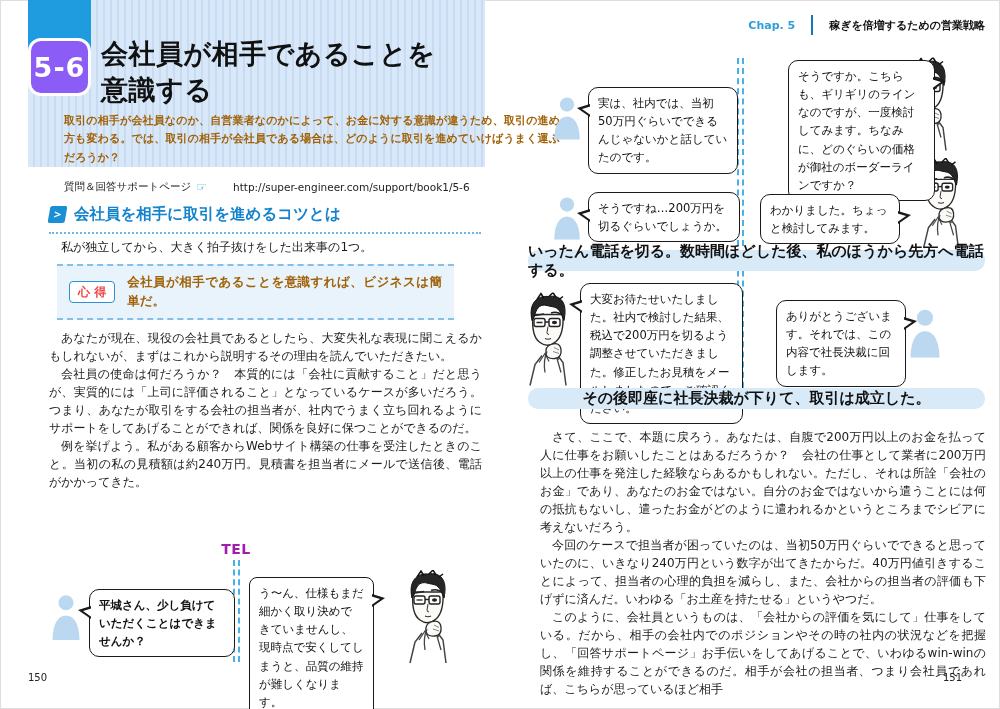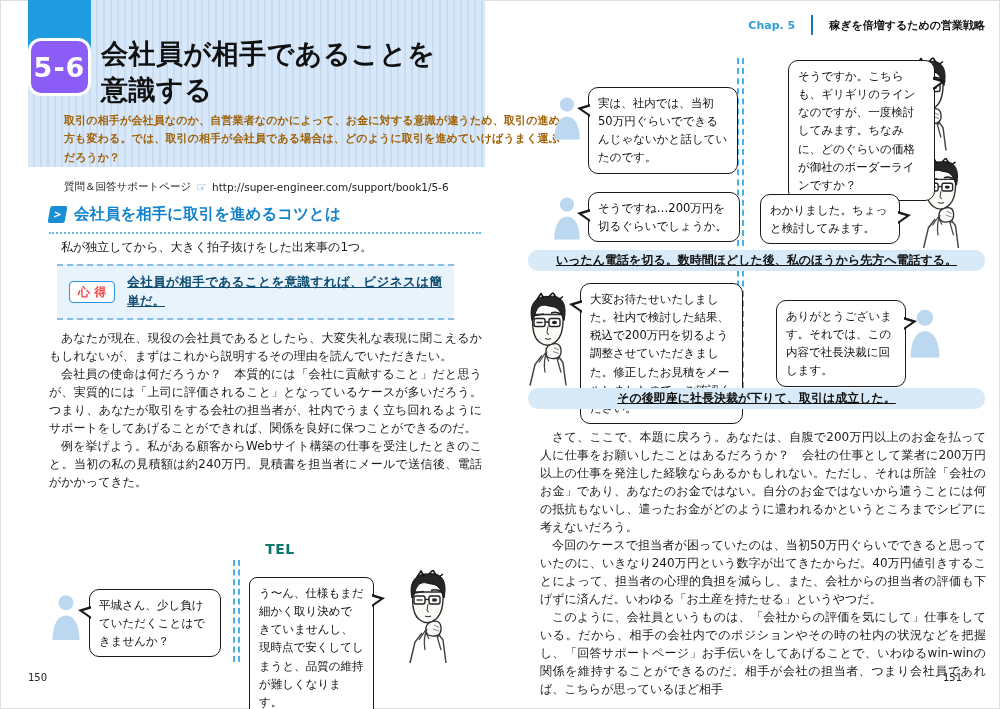--- a/index.html
+++ b/index.html
@@ -20,59 +20,59 @@
   .lp-badge{left:28px;top:38px;width:63px;height:58px;background:#8b5cf6;
     border:3px solid #fff;border-radius:13px;box-sizing:border-box;
     color:#fff;font-size:27px;font-weight:800;display:flex;align-items:center;justify-content:center;
     letter-spacing:1px;}
   .lp-title{left:101px;top:36px;width:384px;font-size:27px;font-weight:800;line-height:1.33;
     color:#111;white-space:pre-line;letter-spacing:0.5px;}
   .lp-lead{left:64px;top:112px;width:496px;font-size:11px;font-weight:700;line-height:1.66;
     text-align:justify;color:#a16207;}
   .lp-support{left:64px;top:180px;font-size:10.5px;color:#222;display:flex;align-items:center;gap:5px;}
   .lp-support .pointer{color:#2b9fd8;font-size:12px;}
-  .lp-support a{color:#222;text-decoration:none;}
+  .lp-support a{color:#222;text-decoration:none;margin-left:21px;}
   .lp-heading{left:49px;top:204px;width:432px;display:flex;align-items:center;gap:8px;
     color:#1383cd;font-size:15.5px;font-weight:800;
     border-bottom:2.5px dotted #6cb5e6;padding-bottom:7px;}
   .head-icon{width:17px;height:17px;background:#1b8fd6;transform:skewX(-10deg);border-radius:2px;
     display:flex;align-items:center;justify-content:center;color:#fff;font-size:12px;font-weight:800;flex:0 0 auto;}
   .lp-body{left:49px;top:238px;width:433px;}
   .kokoroe{margin:8px 28px 9px 8px;background:#e9f3fc;
     border-top:2px dashed #85bfe8;border-bottom:2px dashed #85bfe8;
     padding:7px 12px;display:flex;align-items:center;gap:12px;}
   .kokoroe .label{background:#fff;border:1.5px solid #2a90d9;border-radius:4px;
     padding:1px 8px;font-weight:700;font-size:12px;color:#ef4444;white-space:nowrap;flex:0 0 auto;}
-  .kokoroe .ktext{font-weight:700;font-size:12.5px;color:#0c4a6e;text-decoration:underline;}
+  .kokoroe .ktext{font-weight:700;font-size:12.5px;color:#a16207;}
   
   .bubble{position:absolute;background:#fff;border:1.5px solid #1a1a1a;border-radius:10px;
     padding:6px 9px;font-size:11.5px;line-height:1.58;color:#111;box-sizing:border-box;z-index:2;}
   .tail-left::before{content:"";position:absolute;left:-12px;top:16px;width:0;height:0;
     border-style:solid;border-width:4px 13px 9px 0;
     border-color:transparent #1a1a1a transparent transparent;}
   .tail-left::after{content:"";position:absolute;left:-7px;top:18px;width:0;height:0;
     border-style:solid;border-width:3px 10px 7px 0;
     border-color:transparent #fff transparent transparent;}
   .tail-right::before{content:"";position:absolute;right:-12px;top:16px;width:0;height:0;
     border-style:solid;border-width:4px 0 9px 13px;
     border-color:transparent transparent transparent #1a1a1a;}
   .tail-right::after{content:"";position:absolute;right:-7px;top:18px;width:0;height:0;
     border-style:solid;border-width:3px 0 7px 10px;
     border-color:transparent transparent transparent #fff;}
   .silhouette{color:#bcd8f0;}
   
   .dotline{border-left:2px dashed #4ab0e8;border-right:2px dashed #4ab0e8;width:3px;z-index:0;}
-  .tel-label{color:#0f766e;font-weight:800;font-size:14px;letter-spacing:0.5px;text-align:center;margin-left:44px;}
+  .tel-label{color:#a21caf;font-weight:800;font-size:14px;letter-spacing:0.5px;text-align:center;}
   
   .rp-header{left:700px;top:15px;width:285px;display:flex;align-items:center;justify-content:flex-end;gap:16px;}
   .rp-chap{color:#2f9fd6;font-size:11px;font-weight:700;}
   .rp-bar{width:2px;height:20px;background:#1478b8;}
   .rp-chap-title{color:#111;font-size:11px;font-weight:700;}
   .band{background:#d8eaf8;border-radius:10px;height:21px;display:flex;align-items:center;justify-content:center;
-    font-size:12px;font-weight:700;color:#111;z-index:3;text-decoration:underline;}
+    font-size:15px;font-weight:700;color:#111;z-index:3;}
   .rp-body{left:540px;top:428px;width:446px;}
   .pagenum{font-size:10px;color:#222;}
   .portrait{z-index:1;}
 </style>
 </head>
 <body>
 
 <svg width="0" height="0" style="position:absolute" aria-hidden="true">
   <symbol id="sym-portrait" viewBox="0 0 60 95">
     <path d="M12,93 L17,72 L24,63 M48,93 L45,70 L39,62" fill="none" stroke="#444" stroke-width="1.5"></path>
@@ -129,21 +129,21 @@
     <p>会社員の使命は何だろうか？　本質的には「会社に貢献すること」だと思うが、実質的には「上司に評価されること」となっているケースが多いだろう。つまり、あなたが取引をする会社の担当者が、社内でうまく立ち回れるようにサポートをしてあげることができれば、関係を良好に保つことができるのだ。</p>
     <p>例を挙げよう。私がある顧客からWebサイト構築の仕事を受注したときのこと。当初の私の見積額は約240万円。見積書を担当者にメールで送信後、電話がかかってきた。</p>
   </div>
 
   <div class="abs tel-label" style="left:214px;top:541px;width:44px;">TEL</div>
   <div class="abs dotline" style="left:233px;top:560px;height:102px;"></div>
 
   <svg class="abs silhouette" style="left:50px;top:594px;width:32px;height:46px;" viewBox="0 0 40 58">
       <use href="#sym-silhouette"></use>
     </svg>
-  <div class="bubble tail-left" style="left:89px;top:589px;width:132px;">平城さん、少し負けていただくことはできませんか？</div>
+  <div class="bubble tail-left" style="left:89px;top:589px;width:146px;font-weight:bold;">平城さん、少し負けていただくことはできませんか？</div>
   <div class="bubble tail-right" style="left:249px;top:577px;width:125px;border-radius:8px;">う〜ん、仕様もまだ細かく取り決めできていませんし、現時点で安くしてしまうと、品質の維持が難しくなります。</div>
   <svg class="abs portrait" style="left:398px;top:570px;width:60px;height:95px;" viewBox="0 0 60 95">
       <use href="#sym-portrait"></use>
     </svg>
 
   <div class="abs pagenum" style="left:28px;top:672px;">150</div>
 
   <div class="abs rp-header">
     <span class="rp-chap">Chap. 5</span>
     <span class="rp-bar"></span>

